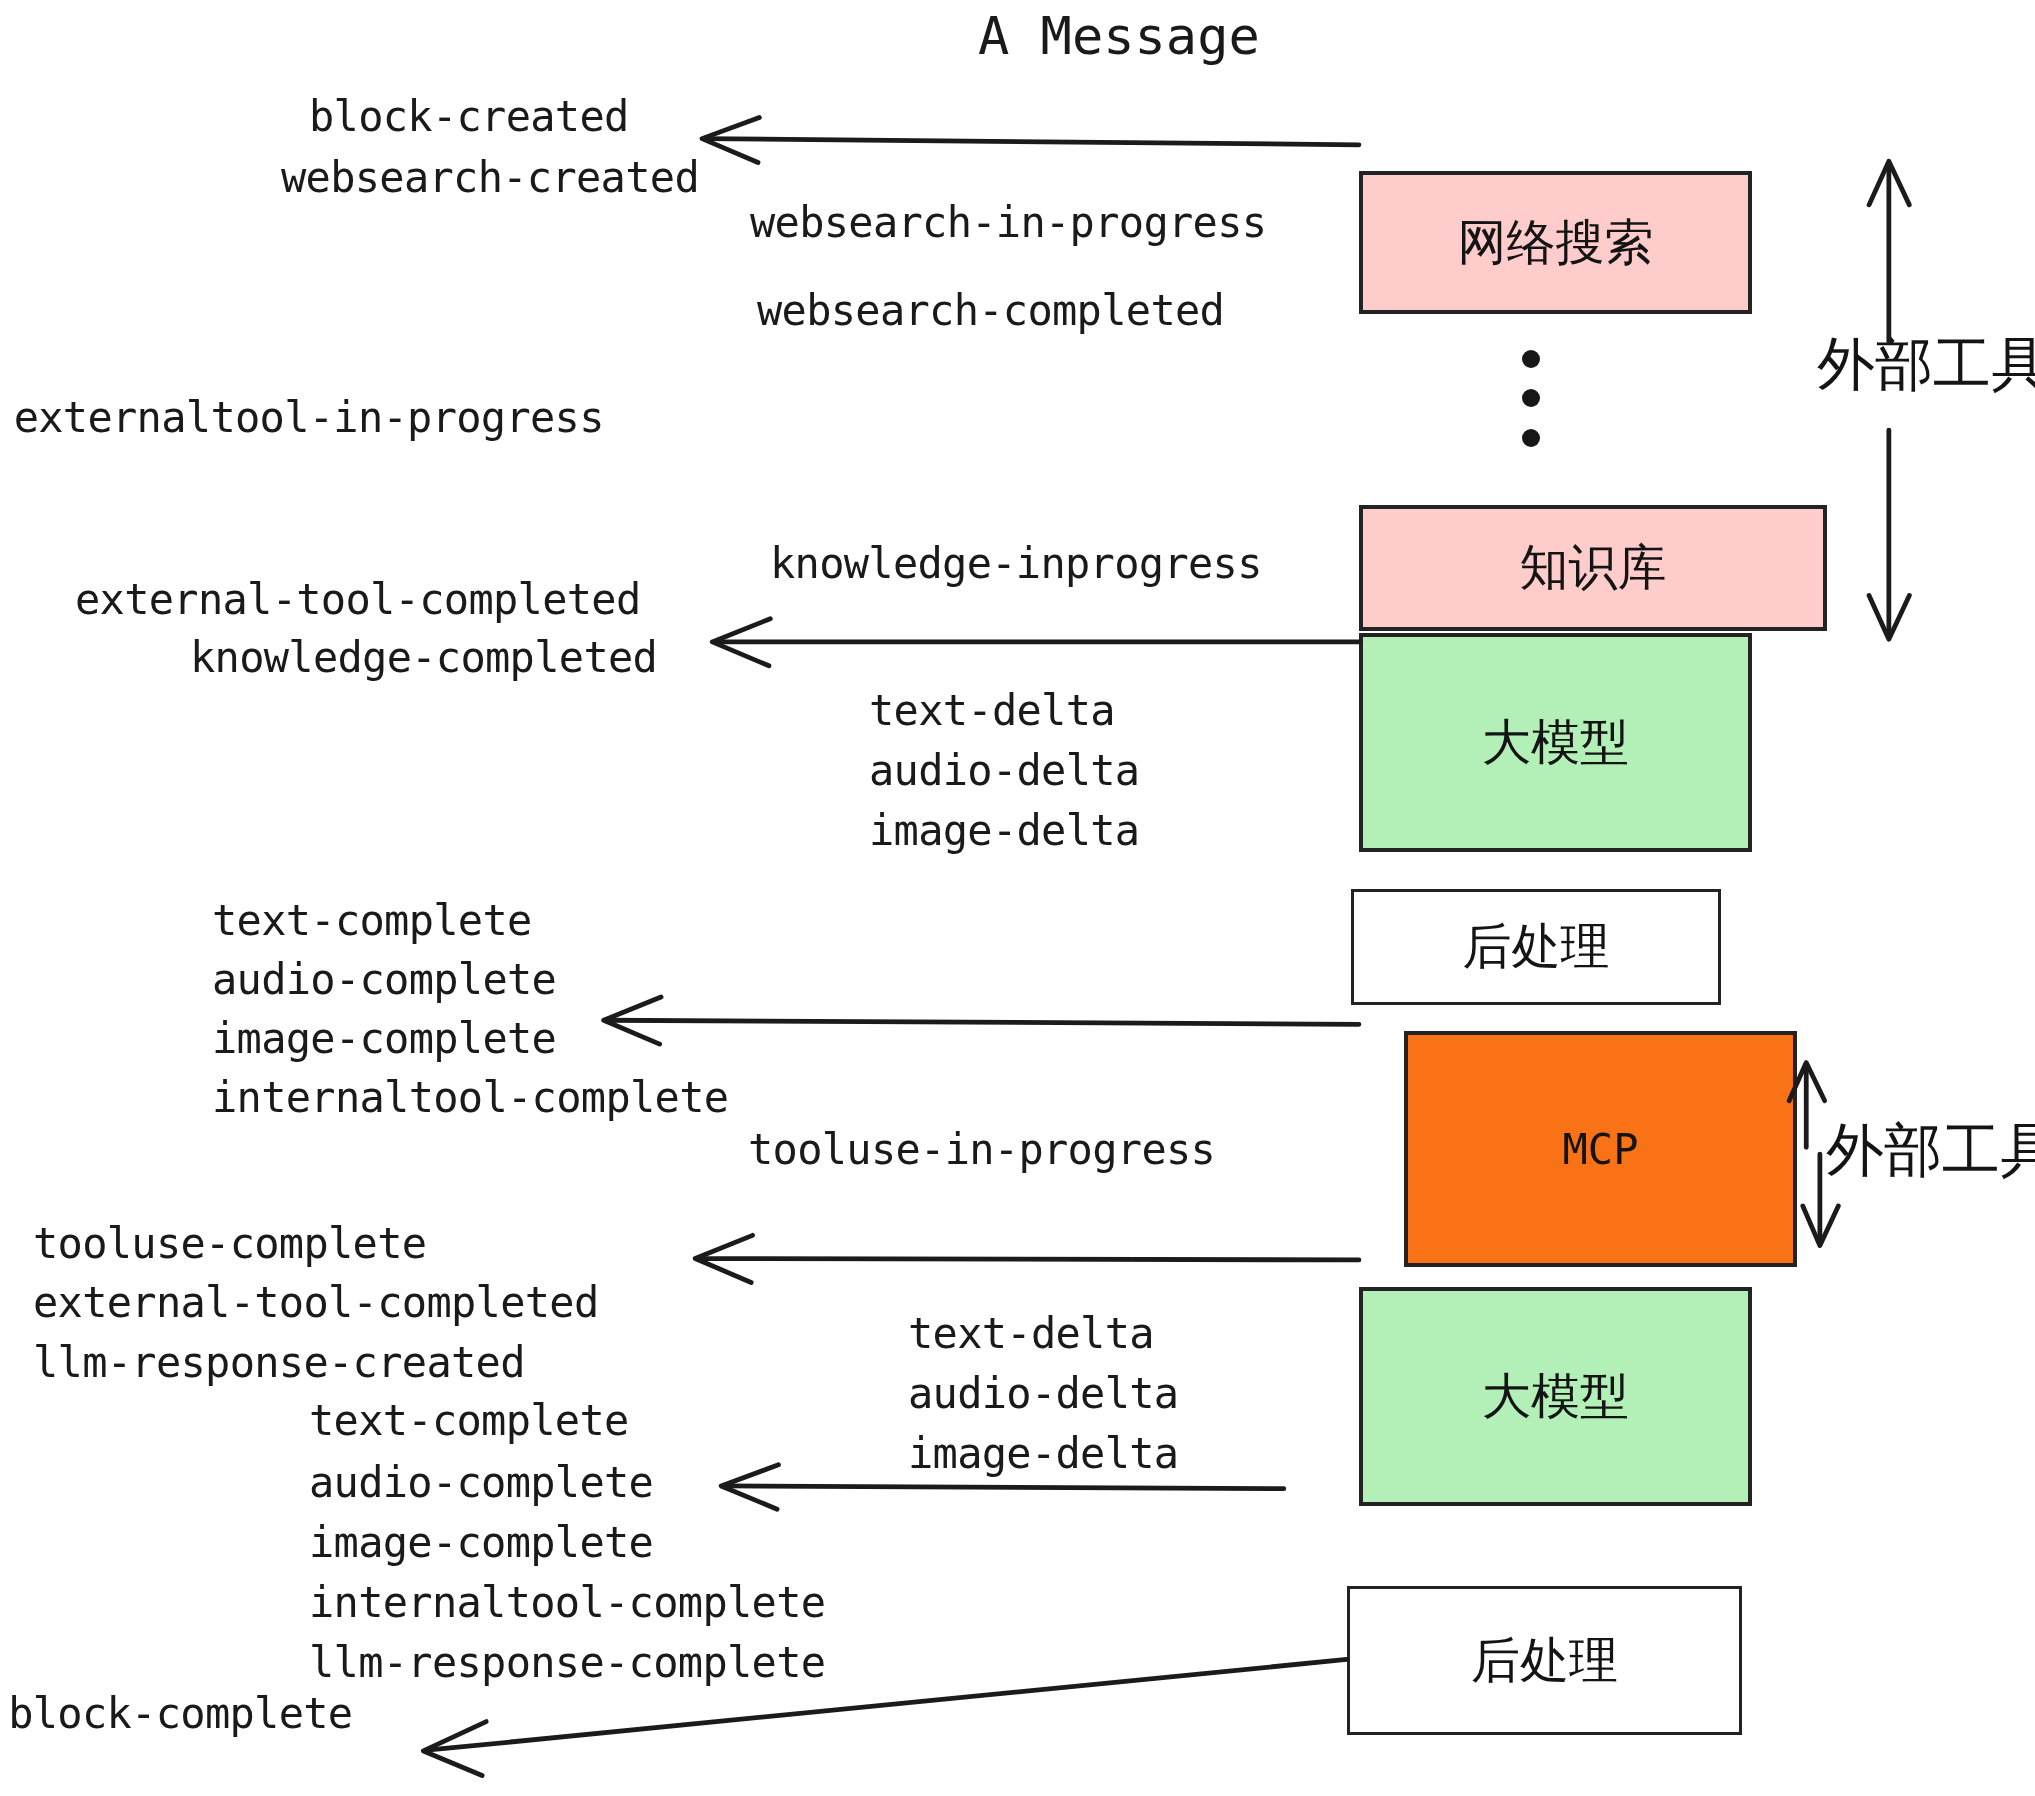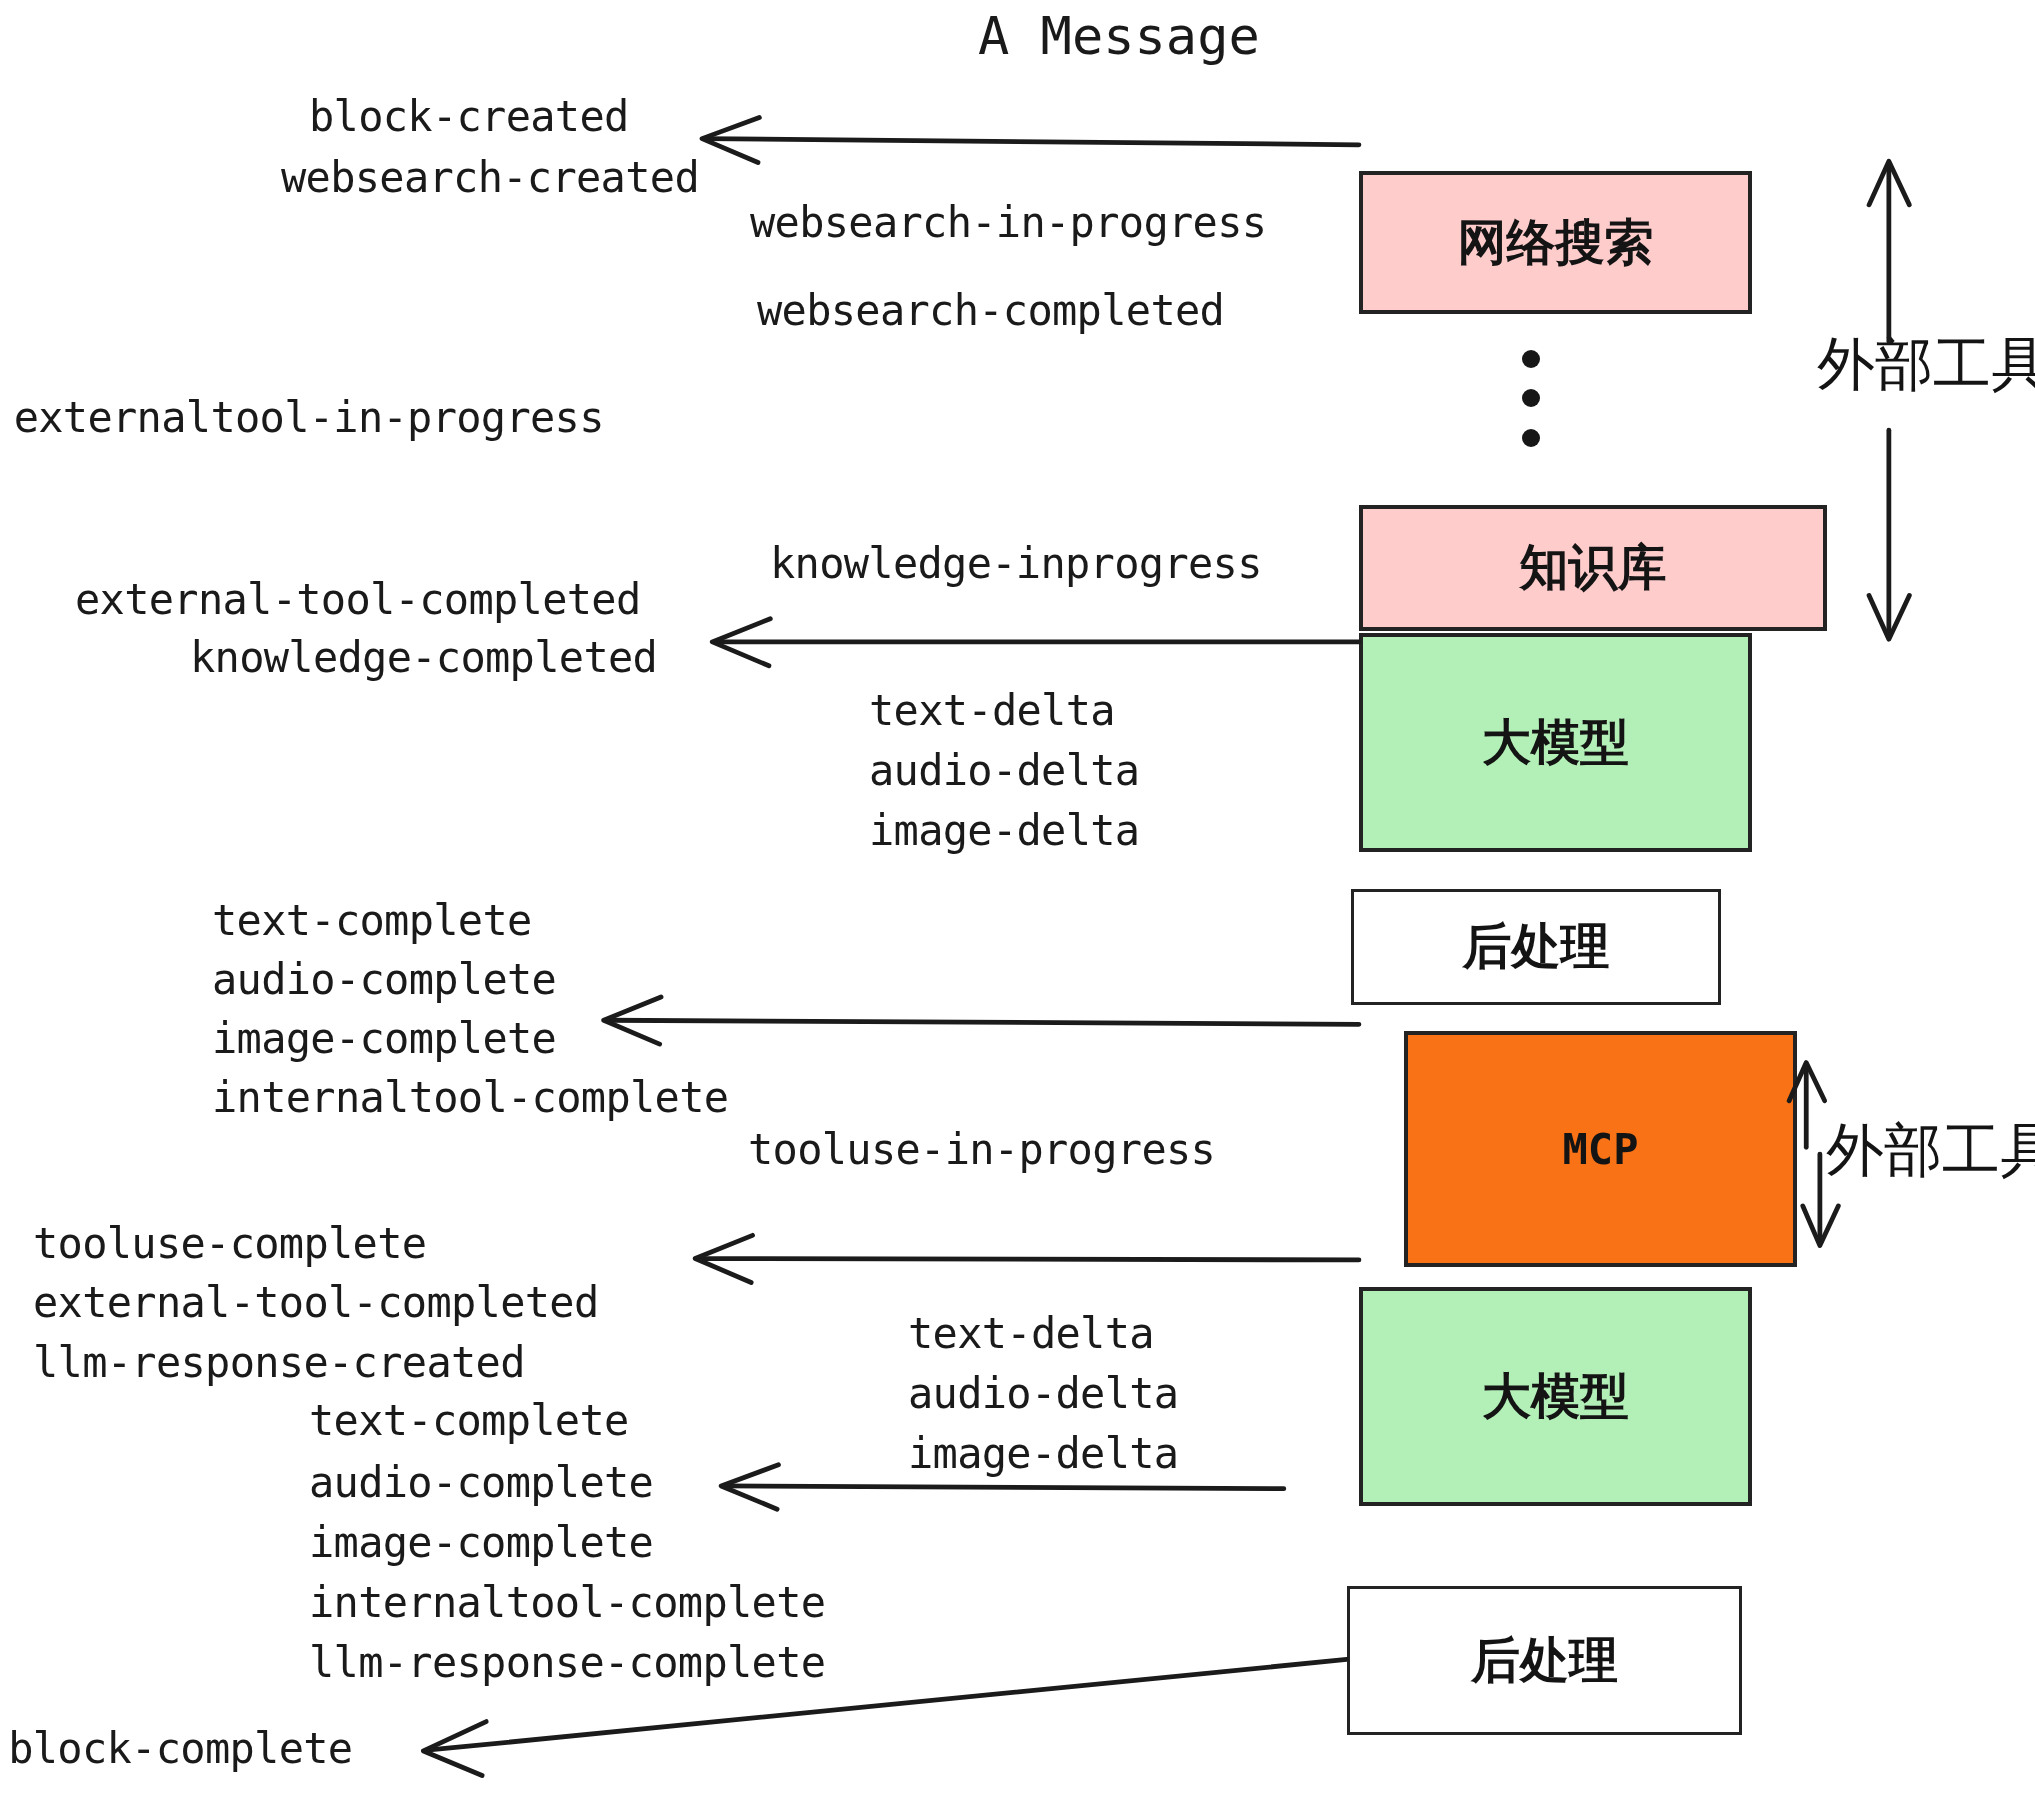--- a/index.html
+++ b/index.html
@@ -3,21 +3,21 @@
 <meta charset="utf-8">
 <style>
   html,body{margin:0;padding:0;background:#ffffff;}
   #stage{position:relative;width:2035px;height:1796px;background:#fff;overflow:hidden;
          font-family:"DejaVu Sans Mono","Liberation Mono",monospace;}
   .evt{position:absolute;white-space:pre;color:#1a1a1a;font-size:42px;line-height:1;
        font-family:"DejaVu Sans Mono","Liberation Mono",monospace;letter-spacing:-0.7px;}
   .title{position:absolute;white-space:pre;color:#1a1a1a;font-size:52px;line-height:1;
        font-family:"DejaVu Sans Mono","Liberation Mono",monospace;}
   .box{position:absolute;box-sizing:border-box;border:4.1px solid #232323;
-       display:flex;align-items:center;justify-content:center;font-weight:bold;}
+       display:flex;align-items:center;justify-content:center;}
   .box span{font-family:"DejaVu Sans","Liberation Sans",sans-serif;font-size:49px;color:#141414;}
   .box span.latin{font-family:"DejaVu Sans Mono","Liberation Mono",monospace;font-size:42px;}
   .annot{position:absolute;white-space:pre;font-family:"DejaVu Sans","Liberation Sans",sans-serif;
          font-size:58px;color:#141414;line-height:1;}
   svg.overlay{position:absolute;left:0;top:0;width:2035px;height:1796px;pointer-events:none;}
   .dot{position:absolute;width:18px;height:18px;border-radius:50%;background:#171717;}
 </style>
 </head>
 <body>
 
@@ -45,21 +45,21 @@
   <div class="evt" style="left:33px;top:1282px;">external-tool-completed</div>
   <div class="evt" style="left:33px;top:1342px;">llm-response-created</div>
   <div class="evt" style="left:908px;top:1313px;">text-delta</div>
   <div class="evt" style="left:908px;top:1373px;">audio-delta</div>
   <div class="evt" style="left:908px;top:1433px;">image-delta</div>
   <div class="evt" style="left:309px;top:1400px;">text-complete</div>
   <div class="evt" style="left:309px;top:1462px;">audio-complete</div>
   <div class="evt" style="left:309px;top:1522px;">image-complete</div>
   <div class="evt" style="left:309px;top:1582px;">internaltool-complete</div>
   <div class="evt" style="left:309px;top:1642px;">llm-response-complete</div>
-  <div class="evt" style="left:8.2px;top:1728px;">block-complete</div>
+  <div class="evt" style="left:8.2px;top:1693px;">block-complete</div>
 
   <div class="box" style="left:1359px;top:171px;width:393px;height:143px;background:#FFCCCC;">
     <span>网络搜索</span>
   </div>
 
   <div class="dot" style="left:1522px;top:350px;"></div>
   <div class="dot" style="left:1522px;top:389px;"></div>
   <div class="dot" style="left:1522px;top:429px;"></div>
 
   <div class="box" style="left:1359px;top:505px;width:468px;height:126px;background:#FFCCCC;">

